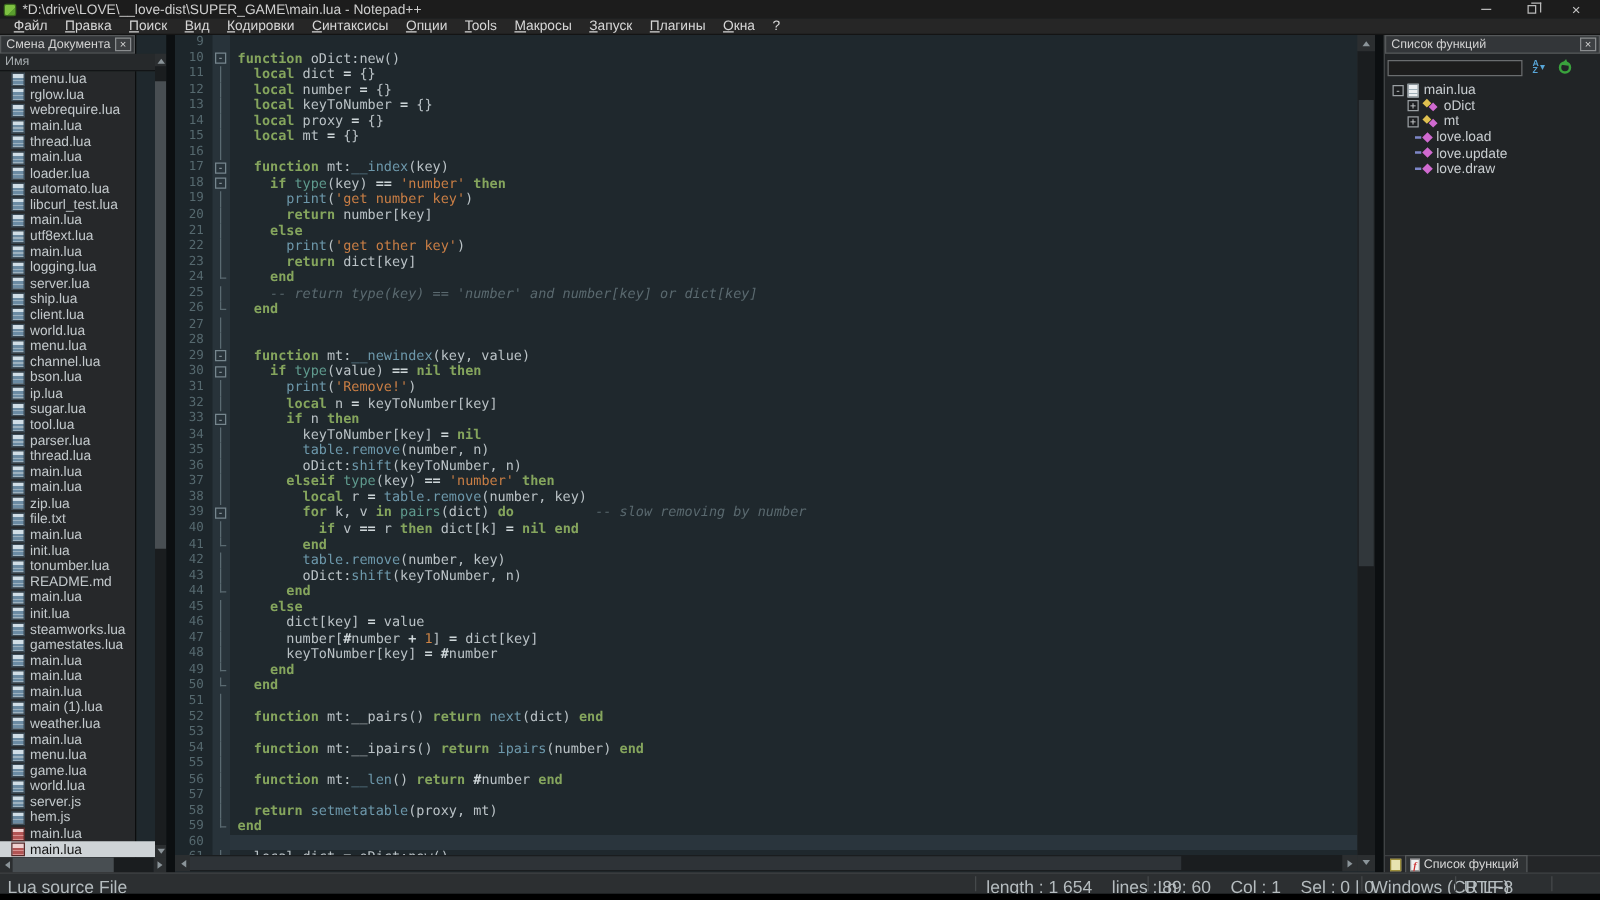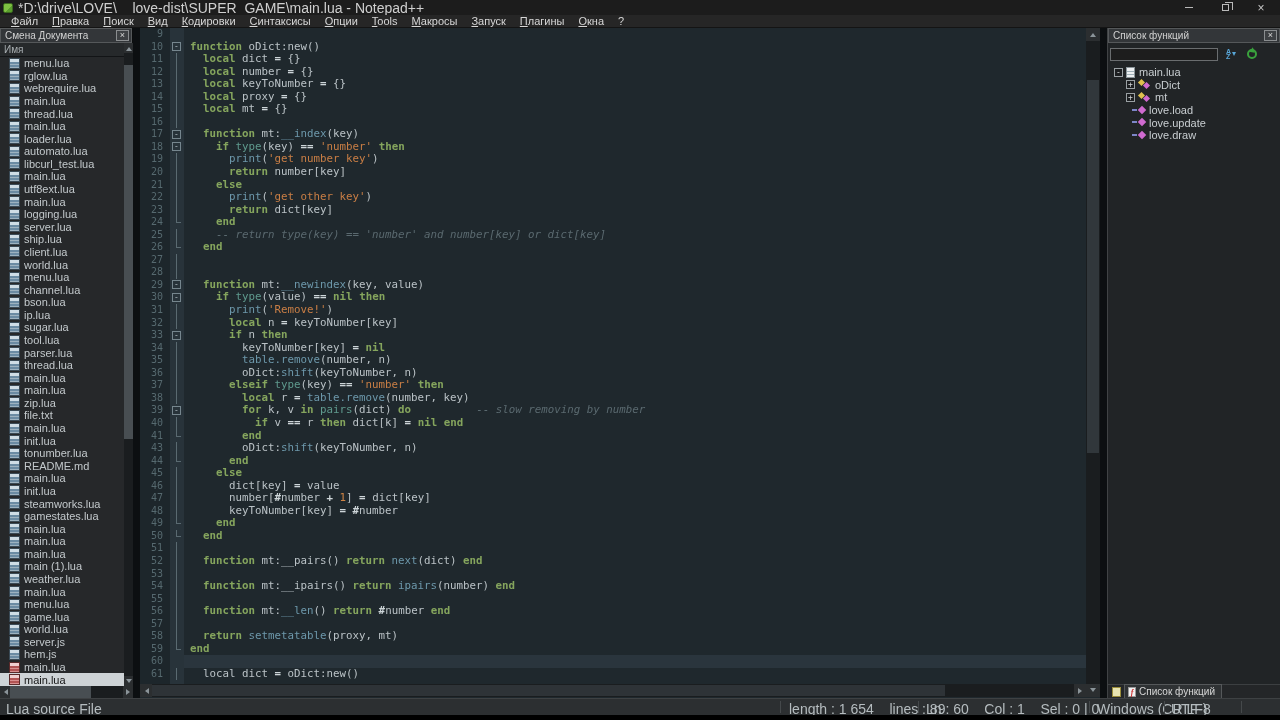--- a/index.html
+++ b/index.html
@@ -5,36 +5,36 @@
   html,body{margin:0;padding:0;background:#000;}
   *{box-sizing:border-box;}
   .window{position:relative;width:1280px;height:720px;background:#1f282d;overflow:hidden;
           font-family:"Liberation Sans",sans-serif;color:#c3c9cc;}
 
   
   .titlebar{position:absolute;left:0;top:0;width:1280px;height:15px;background:#1c1c1c;
             display:flex;align-items:center;padding-left:3px;}
   .app-icon{width:10px;height:10px;border-radius:2px;background:linear-gradient(135deg,#7ec142 0 60%,#5a9e2e 60%);
             border:1px solid #3c6b1f;margin-right:5px;flex-shrink:0;}
-  .title-text{font-size:14px;color:#cfcfcf;white-space:nowrap;}
+  .title-text{font-size:11px;color:#cfcfcf;white-space:nowrap;}
   .win-controls{position:absolute;right:4px;top:0;height:15px;display:flex;align-items:center;gap:22px;padding-right:8px;}
   .win-btn{width:14px;height:13px;display:flex;align-items:center;justify-content:center;color:#b9b9b9;cursor:default;}
   .glyph-min{width:8px;height:1px;background:#b9b9b9;display:block;}
   .glyph-restore{width:7px;height:7px;border:1px solid #b9b9b9;position:relative;display:block;}
   .glyph-restore:before{content:"";position:absolute;left:2px;top:-3px;width:7px;height:7px;border:1px solid #b9b9b9;border-left:none;border-bottom:none;}
   .glyph-close{font-size:12px;line-height:12px;color:#c5c5c5;}
 
   
   .menubar{position:absolute;left:0;top:15px;width:1280px;height:13px;background:#262626;border-bottom:1px solid #141414;
            display:flex;align-items:center;padding-left:4px;}
   .menu-item{font-size:11px;color:#d6d6d6;padding:0 7px;white-space:nowrap;}
   .menu-item u{text-decoration:underline;}
 
   
-  .doc-switcher{position:absolute;left:0;top:28px;width:133px;height:670px;background:#26282a;border-right:1px solid #0b0d0e;}
+  .doc-switcher{position:absolute;left:0;top:28px;width:109px;height:670px;background:#26282a;border-right:1px solid #0b0d0e;}
   .panel-caption{position:absolute;left:0;top:0;width:100%;height:15px;background:#333639;border:1px solid #55585a;
                  display:flex;align-items:center;padding:0 2px 0 4px;}
   .panel-caption .cap-label{font-size:10px;color:#d2d2d2;flex:1;white-space:nowrap;overflow:hidden;}
   .cap-close{width:13px;height:11px;border:1px solid #8a8d8f;background:#3d4043;color:#d8d8d8;font-size:9px;
              line-height:9px;text-align:center;flex-shrink:0;}
   .list-header{position:absolute;left:0;top:15px;width:124px;height:14px;background:#26292b;border-bottom:1px solid #121416;
                font-size:10px;color:#a8aeb1;padding:1px 0 0 4px;}
   .file-list{position:absolute;left:0;top:29px;width:124px;height:629px;overflow:hidden;}
   .fi{height:12.58px;display:flex;align-items:center;padding-left:9px;}
   .ficon{width:11px;height:11px;border:1px solid #3a4a56;margin-right:4px;flex-shrink:0;
@@ -622,20 +622,27 @@
           <span class="ct"><span class="tk-w">          </span><span class="tk-k">if</span><span class="tk-w"> v </span><span class="tk-o">==</span><span class="tk-w"> r </span><span class="tk-k">then</span><span class="tk-w"> dict[k] </span><span class="tk-o">=</span><span class="tk-w"> </span><span class="tk-k">nil</span><span class="tk-w"> </span><span class="tk-k">end</span></span>
         </div>
         <div class="cl">
           <span class="ln">41</span>
           <span class="fold">
             <span class="fendv"></span>
           </span>
           <span class="ct"><span class="tk-w">        </span><span class="tk-k">end</span></span>
         </div>
         <div class="cl">
+          <span class="ln">42</span>
+          <span class="fold">
+            <span class="fline"></span>
+          </span>
+          <span class="ct"><span class="tk-w">        </span><span class="tk-f">table.remove</span><span class="tk-w">(number, key)</span></span>
+        </div>
+        <div class="cl">
           <span class="ln">43</span>
           <span class="fold">
             <span class="fline"></span>
           </span>
           <span class="ct"><span class="tk-w">        oDict:</span><span class="tk-f">shift</span><span class="tk-w">(keyToNumber, n)</span></span>
         </div>
         <div class="cl">
           <span class="ln">44</span>
           <span class="fold">
             <span class="fendv"></span>

